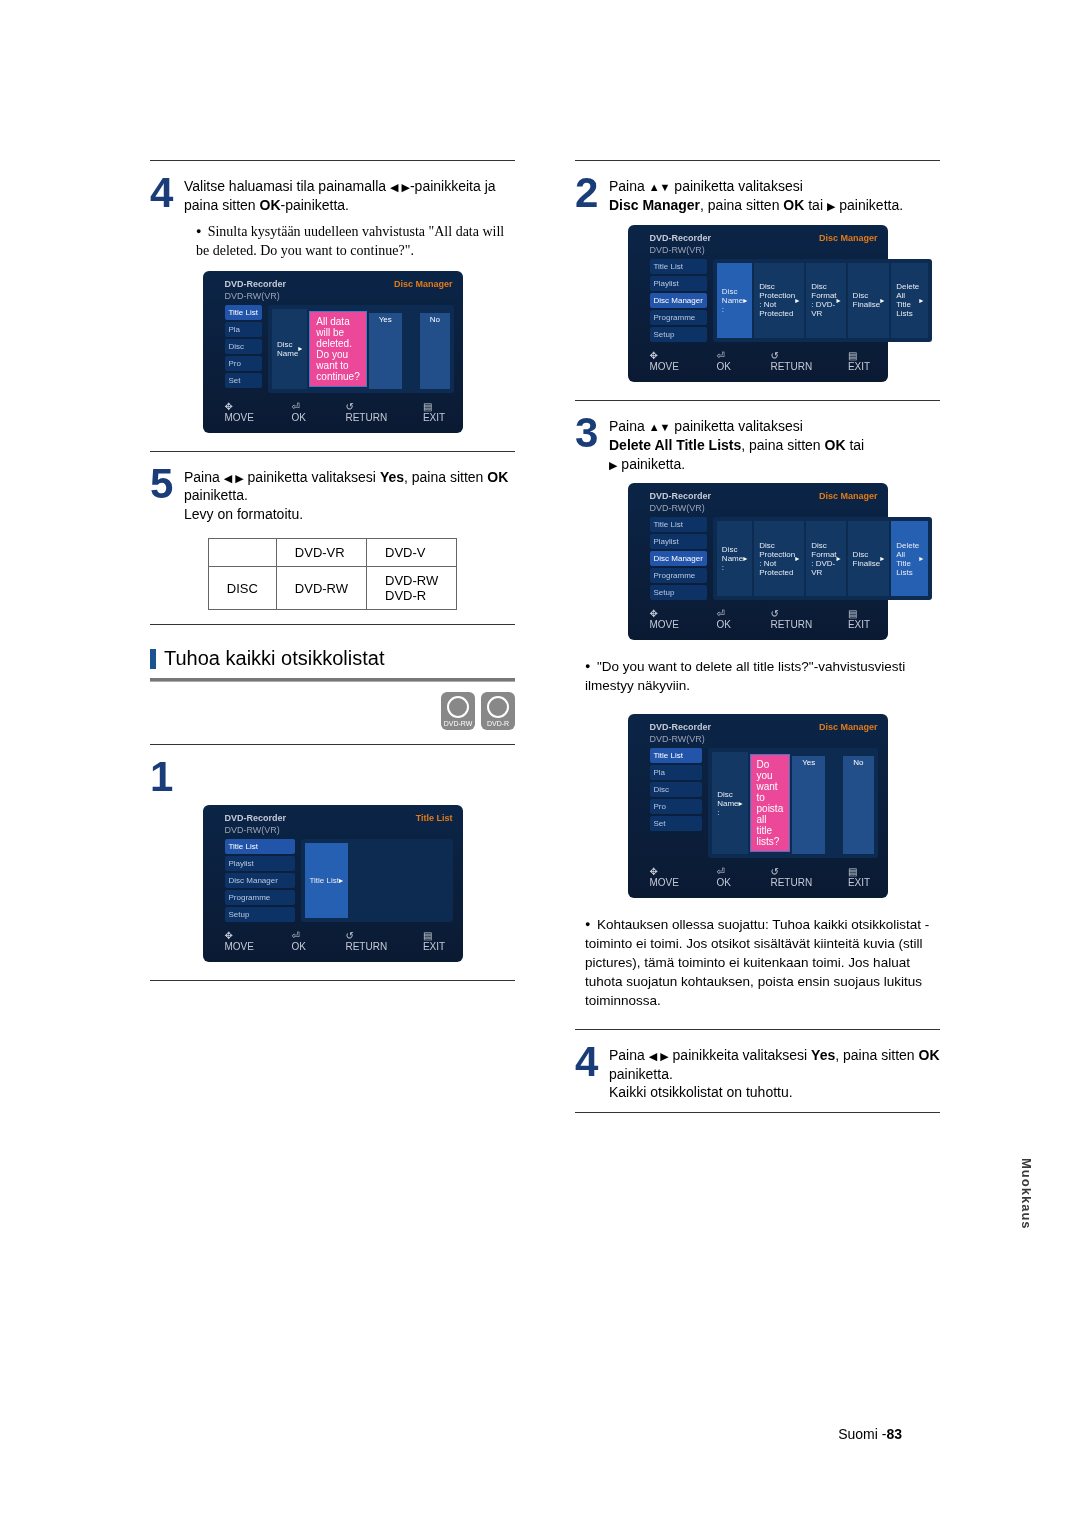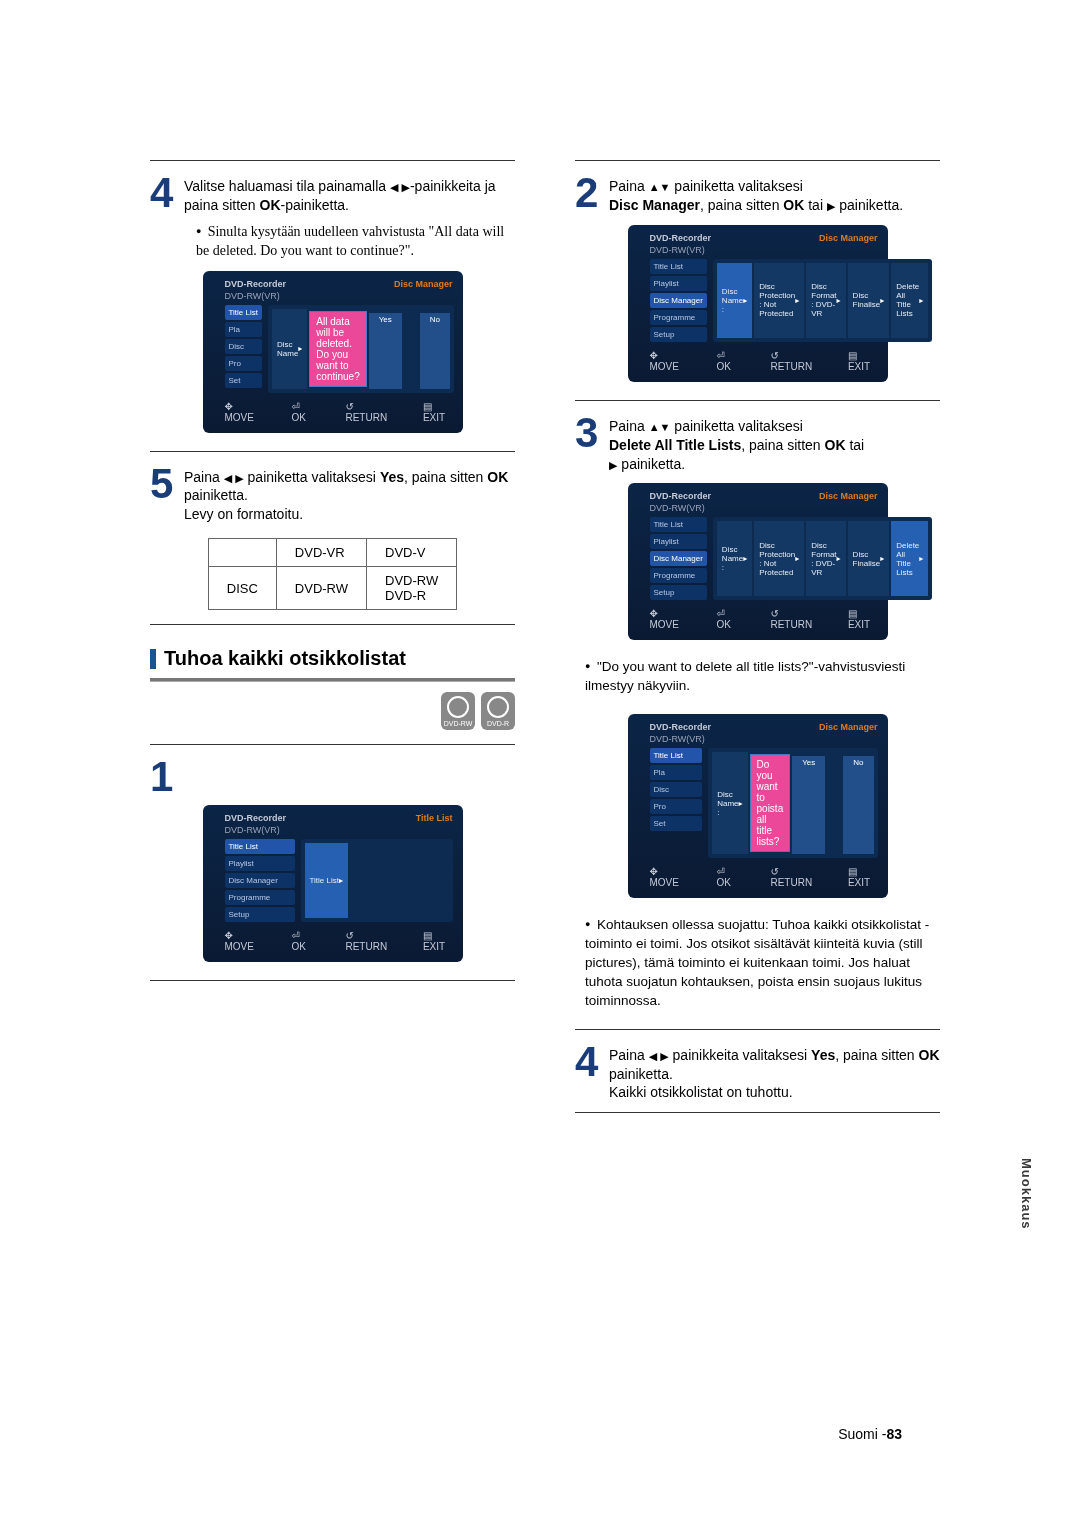--- a/index.html
+++ b/index.html
@@ -58,21 +58,21 @@
     .dialog-box { background: #ec4899; border: 1px solid #4a77c0; padding: 4px 6px; margin: 2px 0; font-size: 10px; text-align: left; color: #fff; }
     .dialog-btns { display: flex; justify-content: center; gap: 18px; margin-top: 4px; }
     .dialog-btn { background: #224e8a; padding: 2px 10px; font-size: 8px; color: #fff; }
     .panel-footer { display: flex; justify-content: space-around; margin-top: 8px; font-size: 10px; color: #c5c9d6; gap: 32px; }
     .panel-footer span::before { margin-right: 2px; }
 
     .info-table { border-collapse: collapse; margin: 14px auto 14px auto; font-size: 13px; }
     .info-table td { border: 1px solid #666; padding: 6px 18px; text-align: left; }
     .note { font-size: 13px; font-weight: bold; margin: 8px 0 18px 0; line-height: 1.35; }
 
-    .section-title { display: flex; align-items: center; font-size: 20px; font-weight: bold; margin: 22px 0 8px 0; }
+    .section-title { display: flex; align-items: center; font-size: 20px; font-weight: normal; margin: 22px 0 8px 0; }
     .section-title::before { content: ""; display: inline-block; width: 6px; height: 20px; background: #1a5490; margin-right: 8px; }
 
     .icon-row { display: flex; justify-content: flex-end; gap: 6px; margin: 10px 0 14px 0; }
     .disc-icon { width: 34px; height: 38px; border-radius: 6px; background: #888; position: relative; display: flex; flex-direction: column; align-items: center; justify-content: center; font-size: 7px; color: #fff; }
     .disc-icon::before { content: ""; width: 18px; height: 18px; border: 2px solid #fff; border-radius: 50%; margin-bottom: 2px; }
 
     .footer-page { position: absolute; bottom: 85px; right: 178px; font-size: 14px; }
     .footer-page .bold { font-weight: bold; }
     .side-tab {
       position: absolute;

